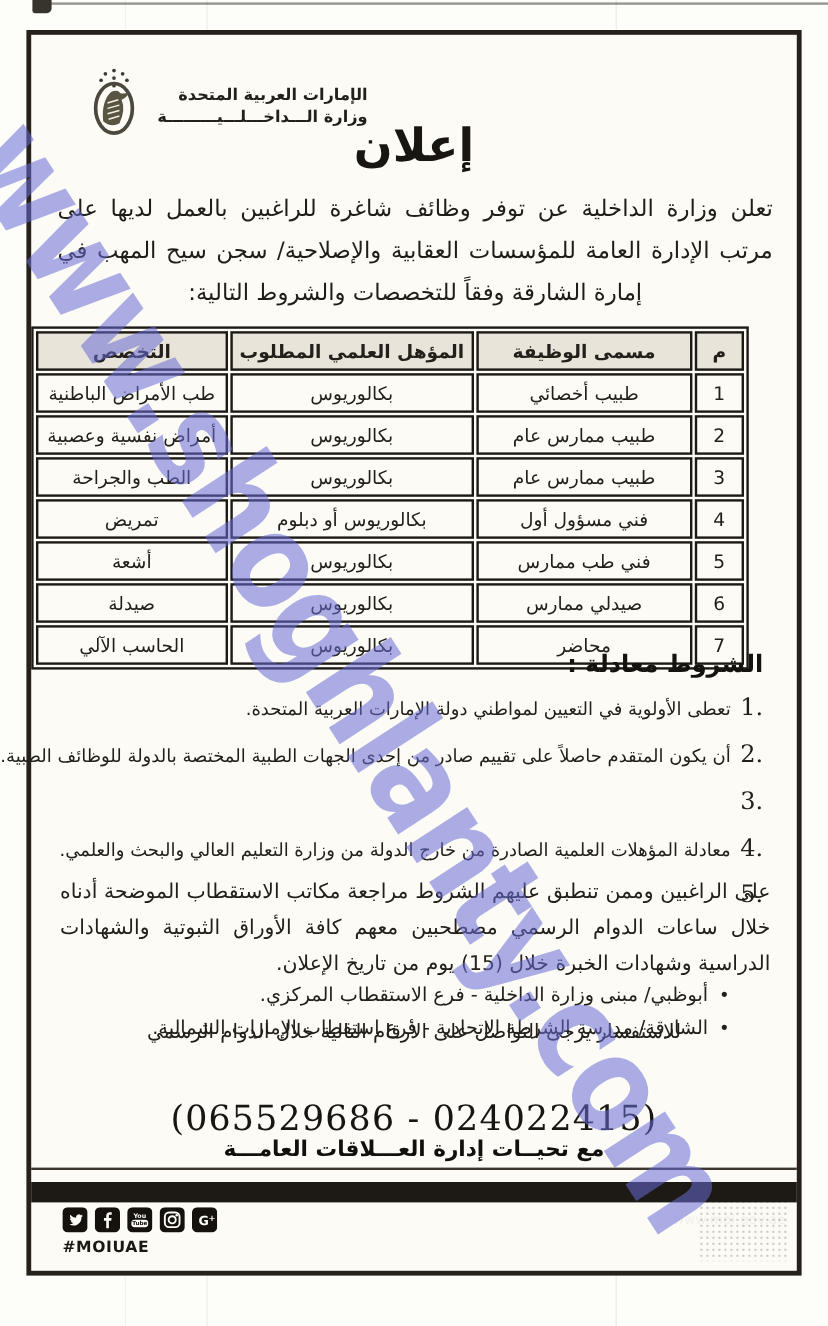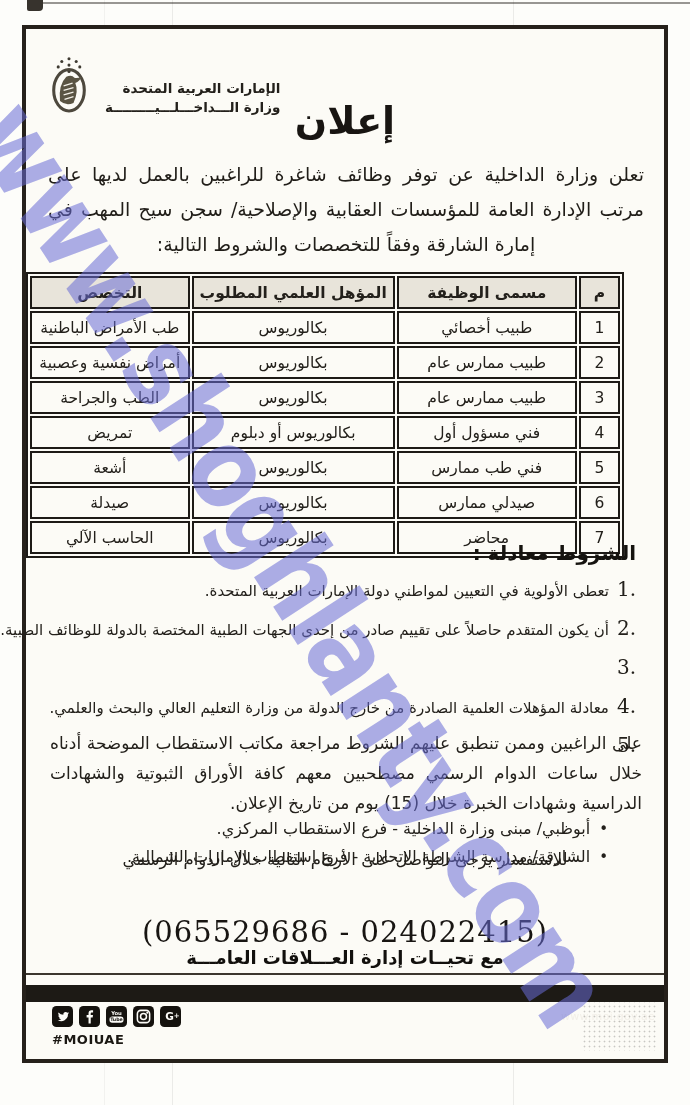--- a/index.html
+++ b/index.html
@@ -19,21 +19,21 @@
     position:absolute;right:8px;bottom:8px;width:74px;height:52px;opacity:.45;
     background-image:radial-gradient(circle,rgba(20,20,20,.5) 0.8px,transparent 1.1px);
     background-size:5px 5px;
   }
   
   .frame{
     position:absolute;left:22px;top:25px;width:638px;height:1030px;
     border:4px solid #26211b;background:#fcfbf6;
   }
   
-  .brand{position:absolute;top:24px;left:16px;display:flex;align-items:flex-end;gap:9px;}
+  .brand{position:absolute;top:24px;left:42px;display:flex;align-items:center;gap:9px;}
   .emblem{width:54px;height:62px;flex:0 0 auto;}
   .ministry{direction:rtl;text-align:right;margin-top:9px;}
   .ministry .l1{font-size:13.5px;font-weight:bold;letter-spacing:.2px;}
   .ministry .l2{font-size:13.5px;font-weight:bold;margin-top:3px;}
   
   .ad-title{position:absolute;top:70px;left:0;right:0;text-align:center;
     font-size:38px;font-weight:bold;color:#181512;}
   .intro{position:absolute;top:128px;right:20px;left:22px;direction:rtl;
     font-size:19px;line-height:1.85;text-align:justify;text-align-last:center;color:#201d18;}
   

